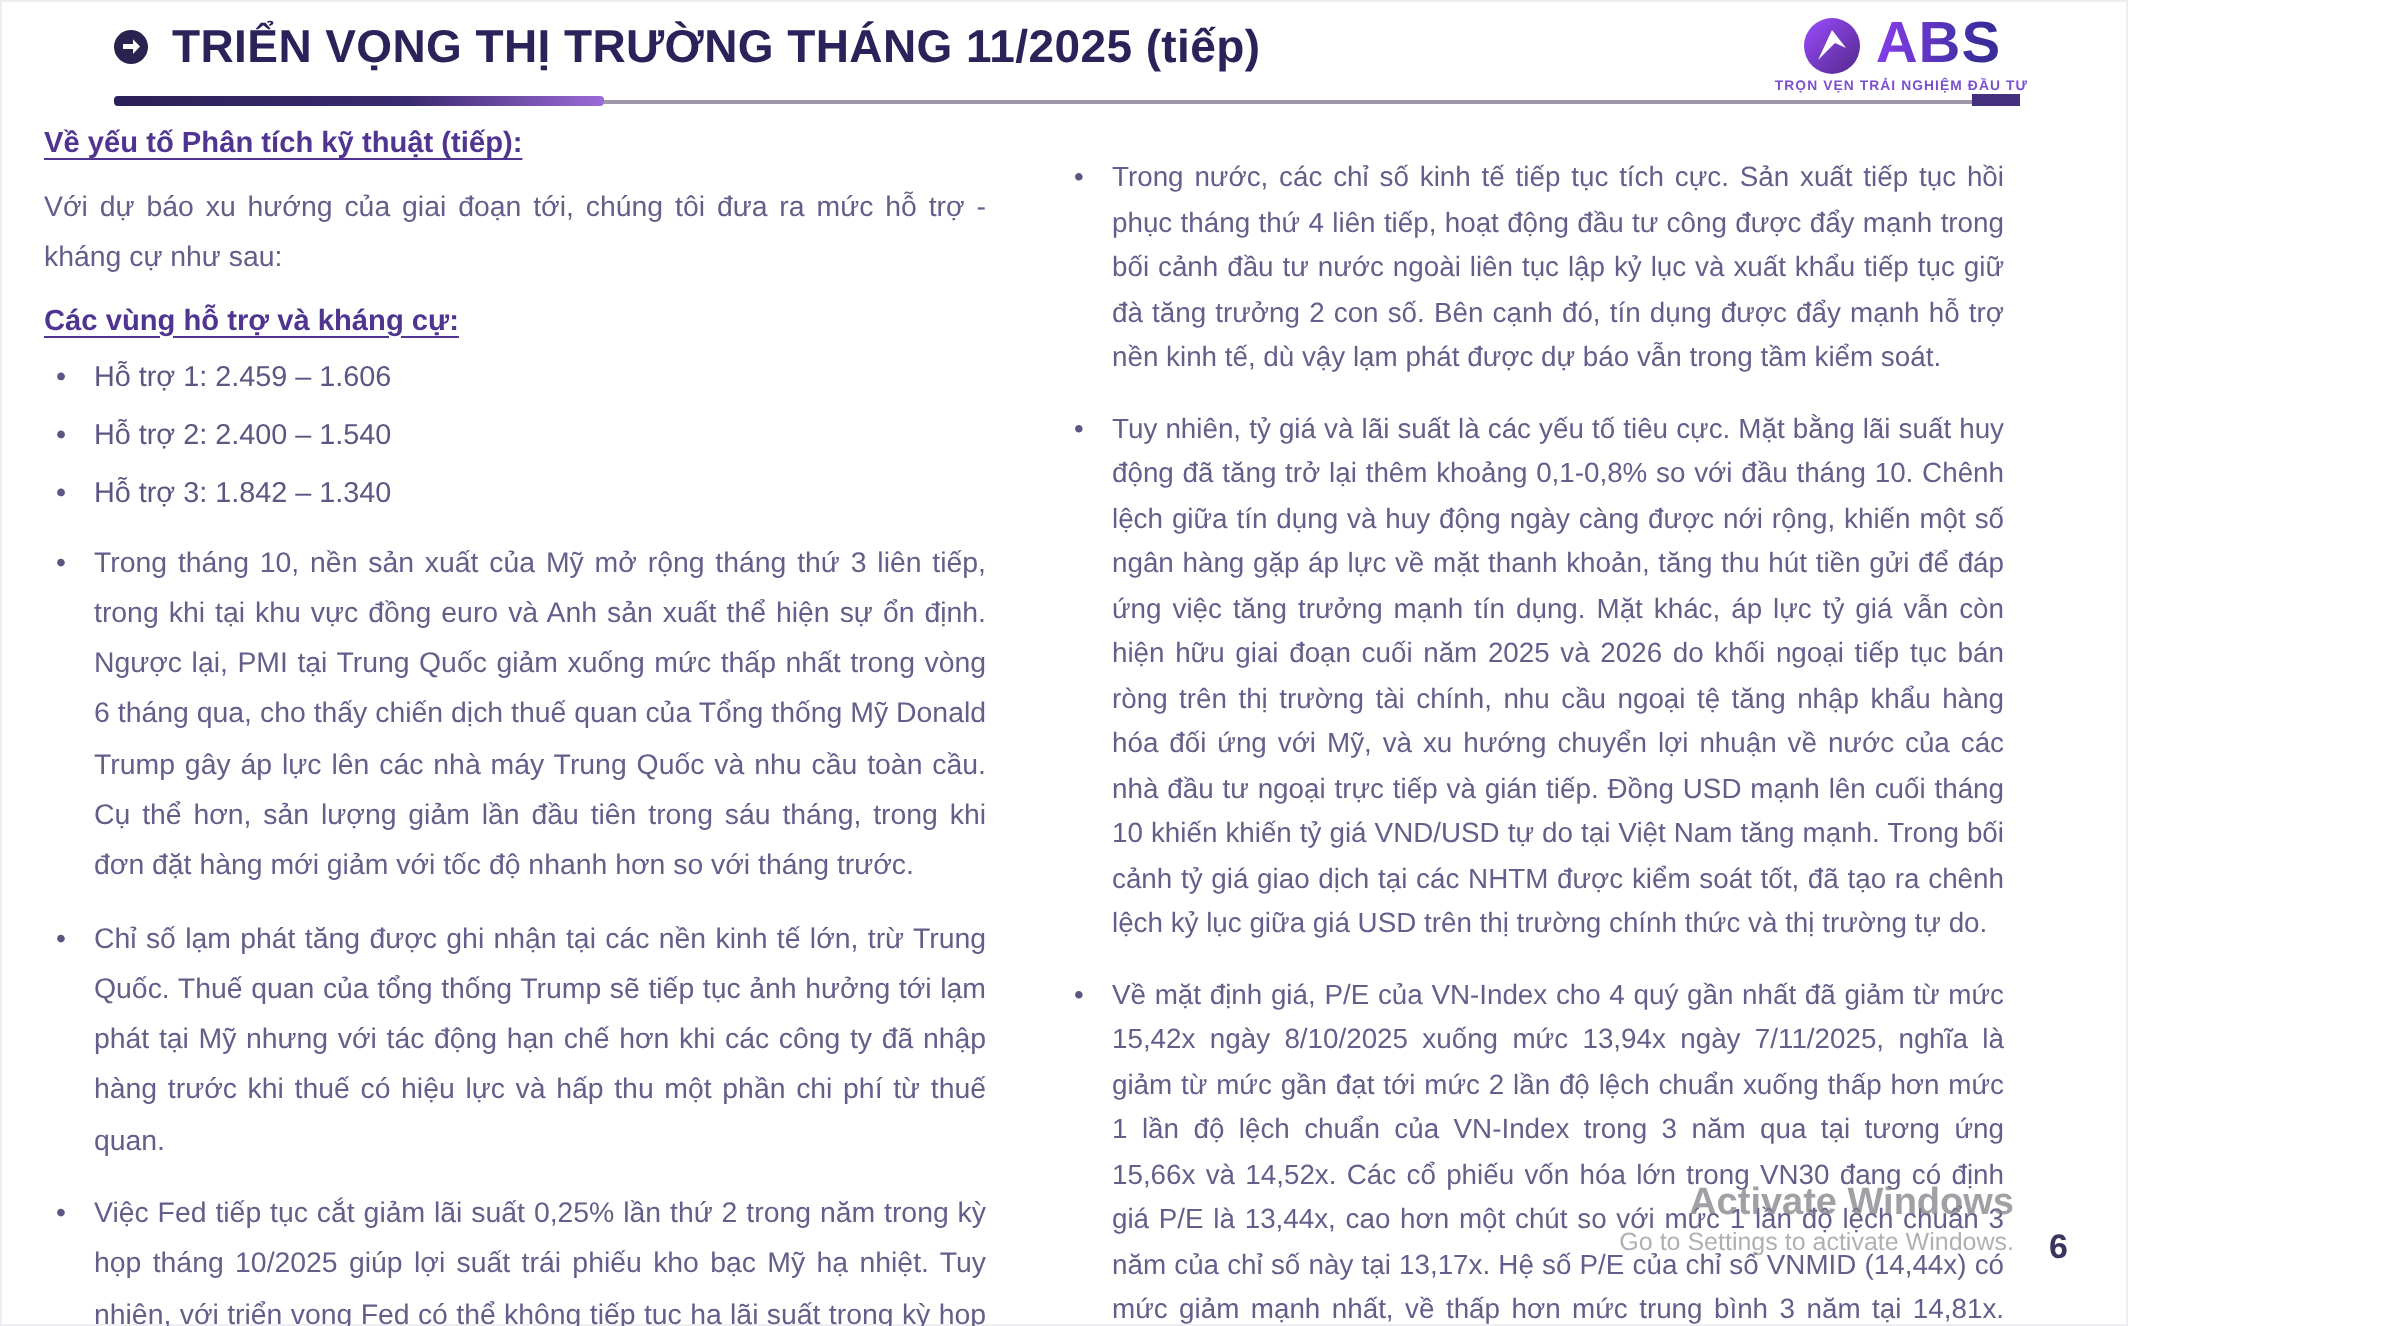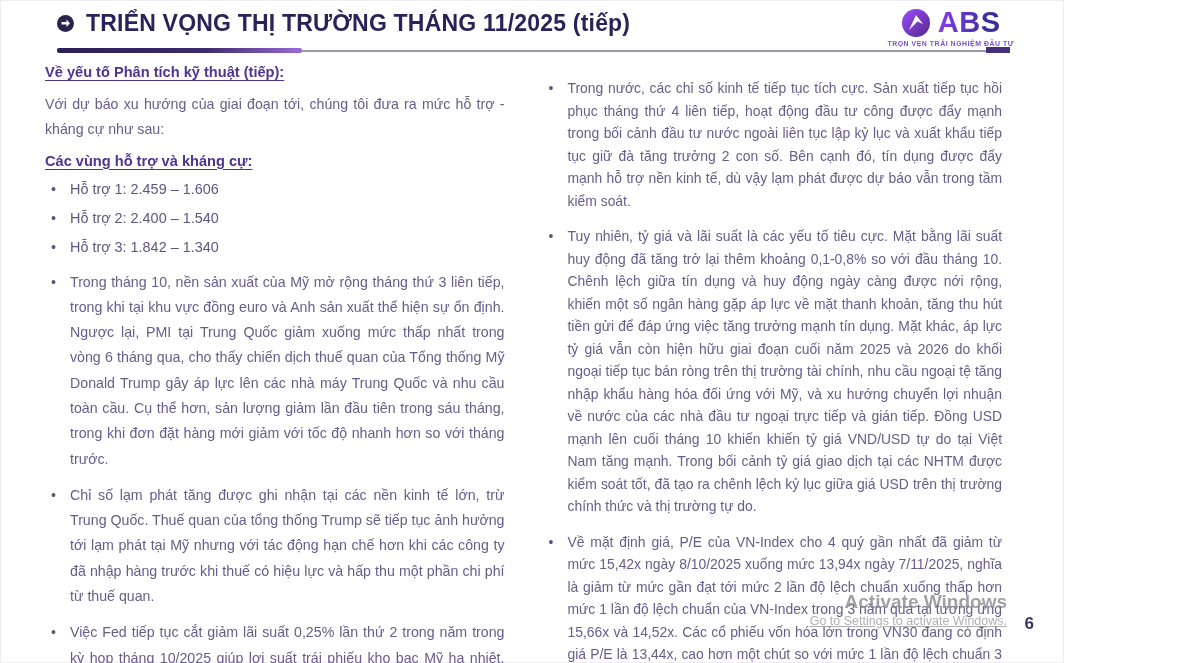--- a/index.html
+++ b/index.html
@@ -60,21 +60,21 @@
   .logo-tagline {
     margin-top: 1px;
     font-size: 6.9px; font-weight: 700; letter-spacing: 0.55px;
     color: #7a4fd0; white-space: nowrap;
   }
 
   
   .content {
     position: absolute; left: 0; right: 0; top: 60px; bottom: 0;
     display: grid; grid-template-columns: 1fr 1fr; column-gap: 38px;
-    padding: 4px 62px 0 45px;
+    padding: 4px 62px 0 22px;
     overflow: hidden;
   }
   .col { min-width: 0; }
 
   .heading {
     font-size: 14.6px; font-weight: 700; color: #4f3490;
     text-decoration: underline; text-underline-offset: 3px;
     margin: 0 0 12px 0;
   }
   .para {
@@ -110,21 +110,21 @@
   }
   .right-col { padding-top: 11px; }
 
   
   .watermark {
     position: absolute; right: 57px; top: 591px;
     text-align: right; pointer-events: none;
     color: rgba(130,128,135,0.75);
   }
   .watermark-line1 { font-size: 19px; line-height: 1.2; font-weight: bold; }
-  .watermark-line2 { font-size: 12.5px; color: rgba(150,148,155,0.75); text-decoration: underline; }
+  .watermark-line2 { font-size: 12.5px; color: rgba(150,148,155,0.75); }
   .page-number {
     position: absolute; right: 30px; top: 614px;
     font-size: 17px; font-weight: 600; color: #3a3560;
   }
 </style>
 </head>
 <body>
 
 <div class="slide">
 

